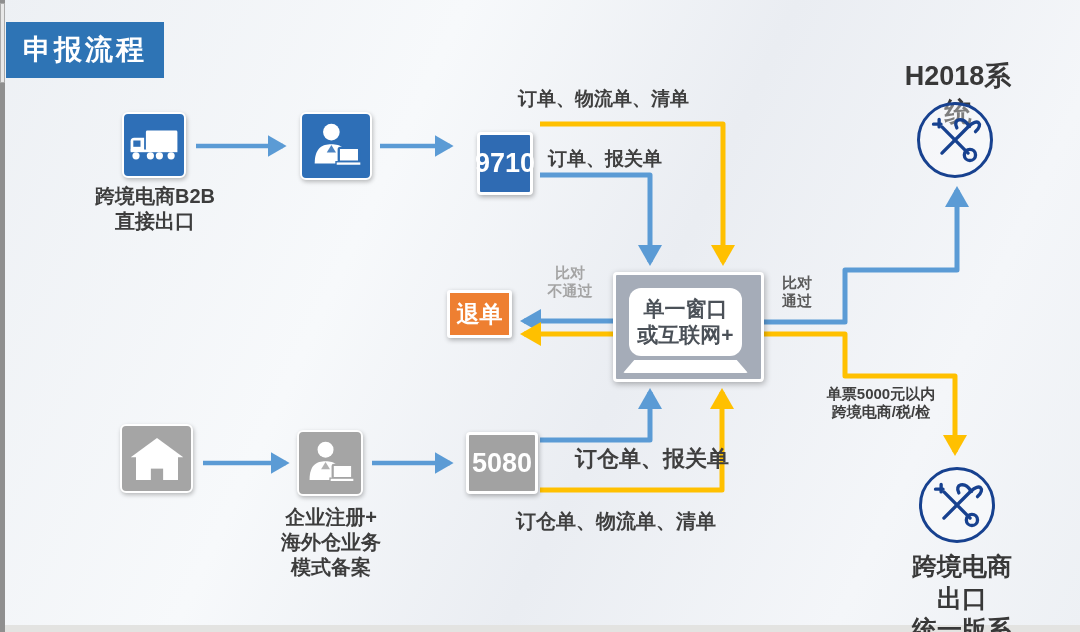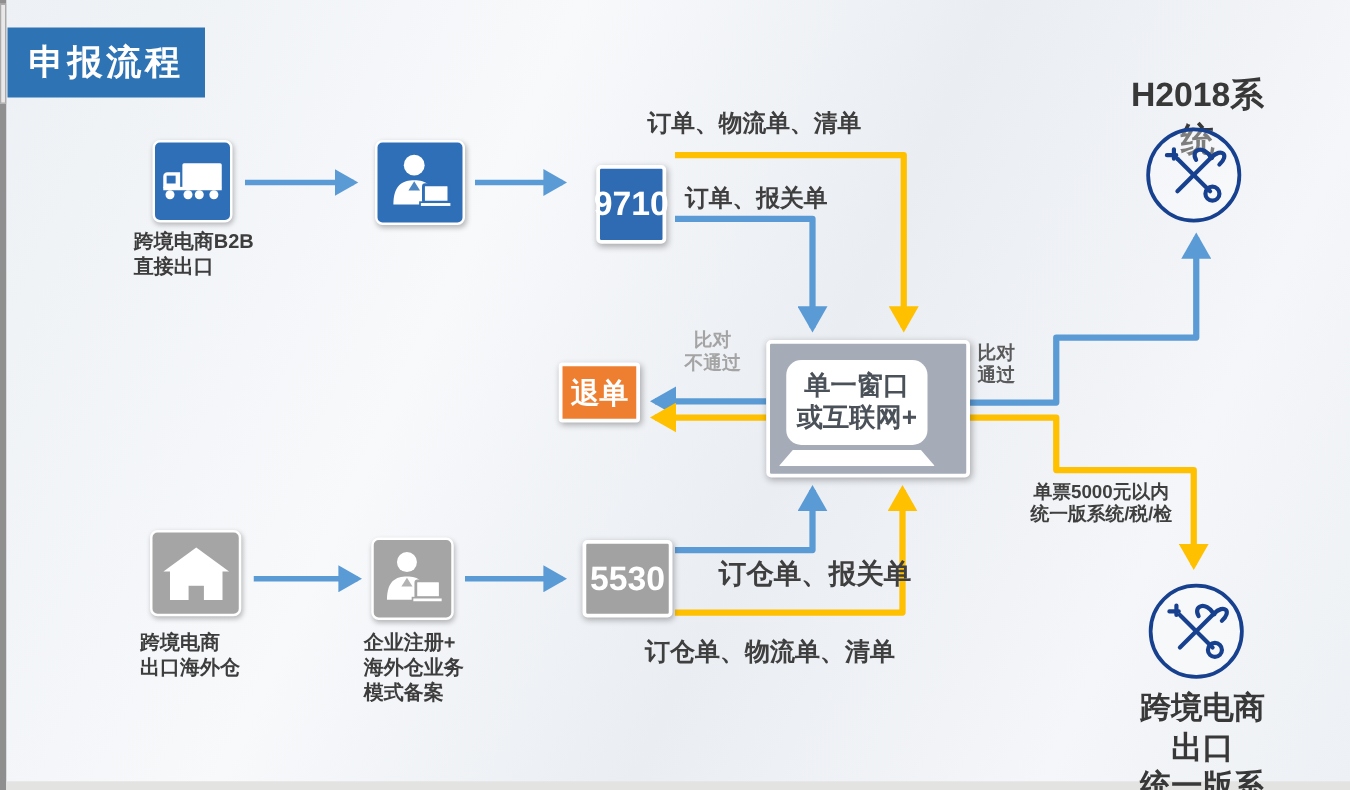--- a/index.html
+++ b/index.html
@@ -24,32 +24,32 @@
   
   .code-box{border:3px solid #fff;border-radius:4px;box-shadow:1px 2px 5px rgba(0,0,0,.3);
     color:#fff;font-size:27px;font-weight:bold;display:flex;align-items:center;justify-content:center;box-sizing:border-box;}
   .code-blue{background:#2F6BB3;}
   .code-gray{background:#A2A2A2;}
   
   .reject-box{left:447px;top:290px;width:65px;height:48px;background:#EE7F31;border:3px solid #fff;border-radius:3px;
     box-shadow:1px 2px 5px rgba(0,0,0,.3);color:#fff;font-size:23px;font-weight:bold;
     display:flex;align-items:center;justify-content:center;box-sizing:border-box;}
   
-  .laptop{left:613px;top:272px;width:163px;height:110px;background:#A5ACB8;border:3px solid #fff;border-radius:4px;
+  .laptop{left:613px;top:272px;width:151px;height:110px;background:#A5ACB8;border:3px solid #fff;border-radius:4px;
     box-shadow:1px 2px 6px rgba(0,0,0,.3);box-sizing:border-box;}
   .laptop-screen{position:absolute;left:13px;top:13px;width:113px;height:68px;background:#fff;border-radius:12px;
     display:flex;align-items:center;justify-content:center;text-align:center;
     font-size:21px;font-weight:bold;color:#4B5158;line-height:1.25;white-space:pre-line;}
   .laptop-base{position:absolute;left:7px;bottom:6px;width:125px;height:13px;background:#fff;
     clip-path:polygon(9% 0,91% 0,100% 100%,0 100%);border-radius:2px;}
   
   .emblem-circle{width:76px;height:76px;border:3.5px solid #17418F;border-radius:50%;box-sizing:border-box;
     display:flex;align-items:center;justify-content:center;background:rgba(255,255,255,.35);}
   
-  .node-label{font-weight:bold;color:#3D3D3D;font-size:16px;line-height:1.24;text-align:left;
+  .node-label{font-weight:bold;color:#3D3D3D;font-size:20px;line-height:1.24;text-align:center;
     white-space:pre-line;transform:translateX(-50%);}
   .edge-label{font-weight:bold;color:#3F3F3F;font-size:19px;white-space:nowrap;}
   .cond-label{font-weight:bold;font-size:15px;line-height:1.2;text-align:center;white-space:pre-line;transform:translateX(-50%);}
   .cond-gray{color:#A4A4A4;}
   .cond-dark{color:#5A5A5A;}
   .cond-black{color:#3F3F3F;}
   .sys-label{font-weight:bold;color:#383838;text-align:center;white-space:pre-line;transform:translateX(-50%);}
   svg.connectors{left:0;top:0;width:1080px;height:632px;}
 </style>
 </head>
@@ -122,56 +122,54 @@
   <div class="abs edge-label" style="left:518px;top:86px;">订单、物流单、清单</div>
   <div class="abs edge-label" style="left:548px;top:146px;">订单、报关单</div>
 
   <div class="abs icon-box gray-box" style="left:120px;top:424px;width:73px;height:69px;">
     <svg width="56" height="48" viewBox="0 0 64 54" fill="#fff">
       <polygon points="32,3 62,25 2,25"></polygon>
       <rect x="8" y="23" width="48" height="28"></rect>
       <rect x="25" y="38" width="14" height="13" fill="currentColor"></rect>
     </svg>
   </div>
-  <div class="abs node-label" style="left:152px;top:505px;">跨境电商
-出口海外仓</div>
 
   <div class="abs icon-box gray-box" style="left:297px;top:430px;width:66px;height:66px;">
     <svg width="54" height="48" viewBox="0 0 60 54" fill="#fff">
       <circle cx="25" cy="12" r="9"></circle>
       <path d="M7 46 C7 29 15 25 25 25 C35 25 43 29 43 46 Z"></path>
       <polygon points="25,26 20,34 30,34" fill="currentColor" opacity="0.85"></polygon>
       <rect x="33" y="29" width="22" height="15" rx="1.5" fill="#fff" stroke="currentColor" stroke-width="2.5"></rect>
       <rect x="30" y="44" width="27" height="4" fill="#fff" stroke="currentColor" stroke-width="1.5"></rect>
     </svg>
   </div>
   <div class="abs node-label" style="left:331px;top:505px;">企业注册+
 海外仓业务
 模式备案</div>
 
-  <div class="abs code-box code-gray" style="left:466px;top:432px;width:72px;height:62px;">5530</div>
+  <div class="abs code-box code-gray" style="left:466px;top:432px;width:72px;height:62px;">5080</div>
 
   <div class="abs edge-label" style="left:575px;top:444px;font-size:22px;">订仓单、报关单</div>
   <div class="abs edge-label" style="left:516px;top:508px;font-size:20px;">订仓单、物流单、清单</div>
 
   <div class="abs laptop">
     <div class="laptop-screen">单一窗口
 或互联网+</div>
     <div class="laptop-base"></div>
   </div>
 
   <div class="abs reject-box">退单</div>
   <div class="abs cond-label cond-gray" style="left:570px;top:264px;">比对
 不通过</div>
 
   <div class="abs cond-label cond-dark" style="left:797px;top:274px;">比对
 通过</div>
 
   <div class="abs cond-label cond-black" style="left:881px;top:385px;">单票5000元以内
-统一版系统/税/检</div>
+跨境电商/税/检</div>
 
   <div class="abs sys-label" style="left:958px;top:58px;font-size:27px;">H2018系统</div>
   <div class="abs emblem-circle" style="left:917px;top:102px;">
     <svg width="56" height="56" viewBox="0 0 60 60">
       <g fill="none" stroke="#17418F" stroke-width="3.6" stroke-linecap="round">
         <path d="M16 16 L44 44"></path>
         <path d="M13 8 L13 16 M7 13 L15 13"></path>
         <circle cx="46" cy="46" r="6"></circle>
         <path d="M45 15 L16 44"></path>
         <path d="M45 15 C38 4 27 8 32 17"></path>

